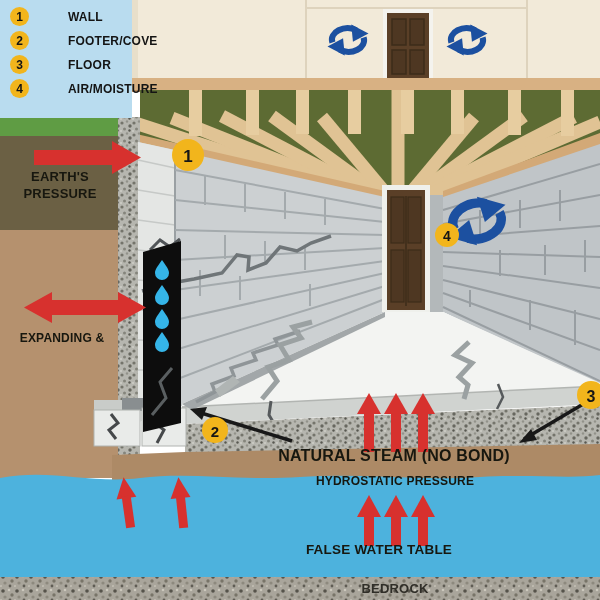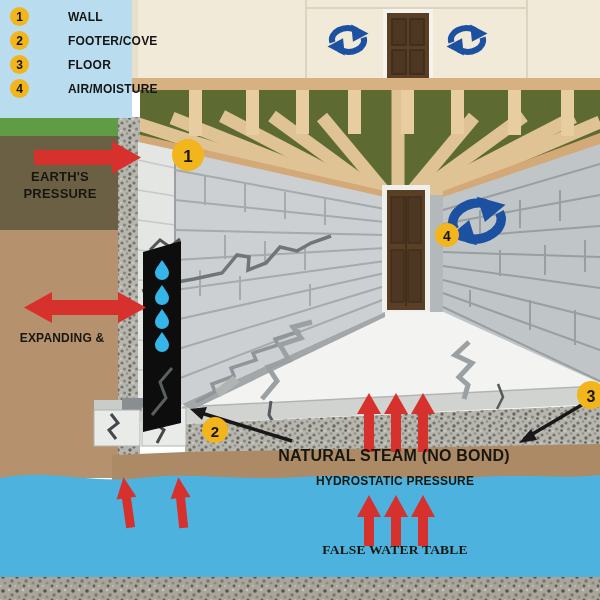--- a/index.html
+++ b/index.html
@@ -315,15 +315,16 @@
 
 <div class="dlabel" style="left:10px; top:169px; width:100px; font-size:13px;">
   <div>EARTH'S</div>
   <div>PRESSURE</div>
 </div>
 <div class="dlabel" style="left:0px; top:331px; width:124px; font-size:12px;">
   <div>EXPANDING &amp;</div>
 </div>
 <div class="dlabel" style="left:274px; top:446px; width:240px; font-size:16px;">NATURAL STEAM (NO BOND)</div>
 <div class="dlabel" style="left:290px; top:474px; width:210px; font-size:12px;">HYDROSTATIC PRESSURE</div>
-<div class="dlabel" style="left:310px; top:541px; width:170px; font-size:13.5px;font-family:Liberation Serif, serif;">FALSE WATER TABLE</div>
+<div class="dlabel" style="left:294px; top:541px; width:170px; font-size:13.5px;">FALSE WATER TABLE</div>
+<div class="dlabel" style="left:330px; top:581px; width:130px; font-size:13px; color:#302e28;">BEDROCK</div>
 
 </div>
 
 </body></html>

